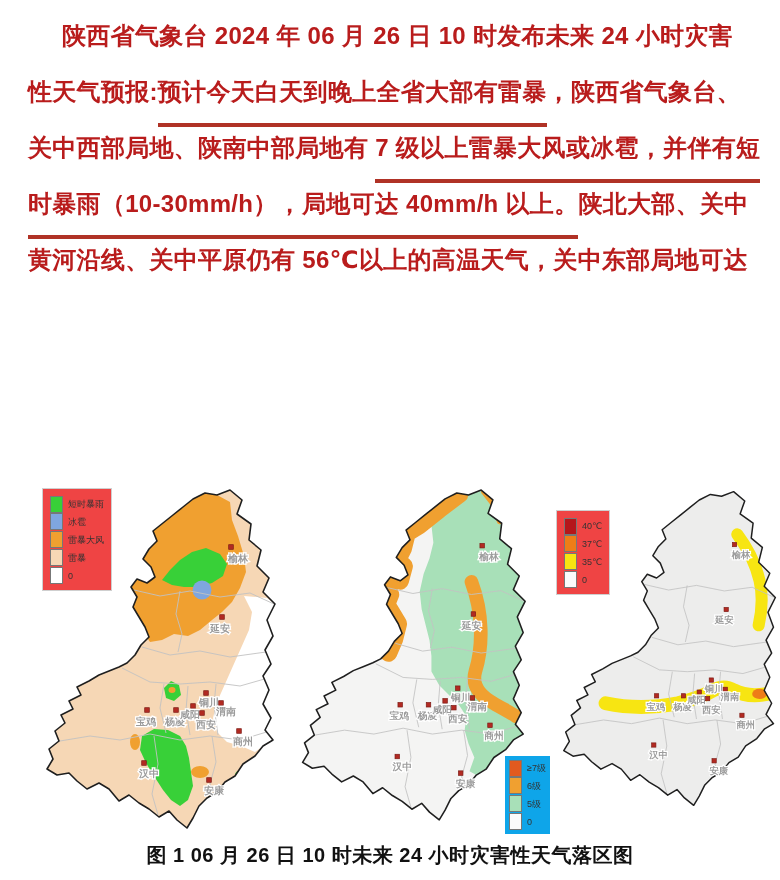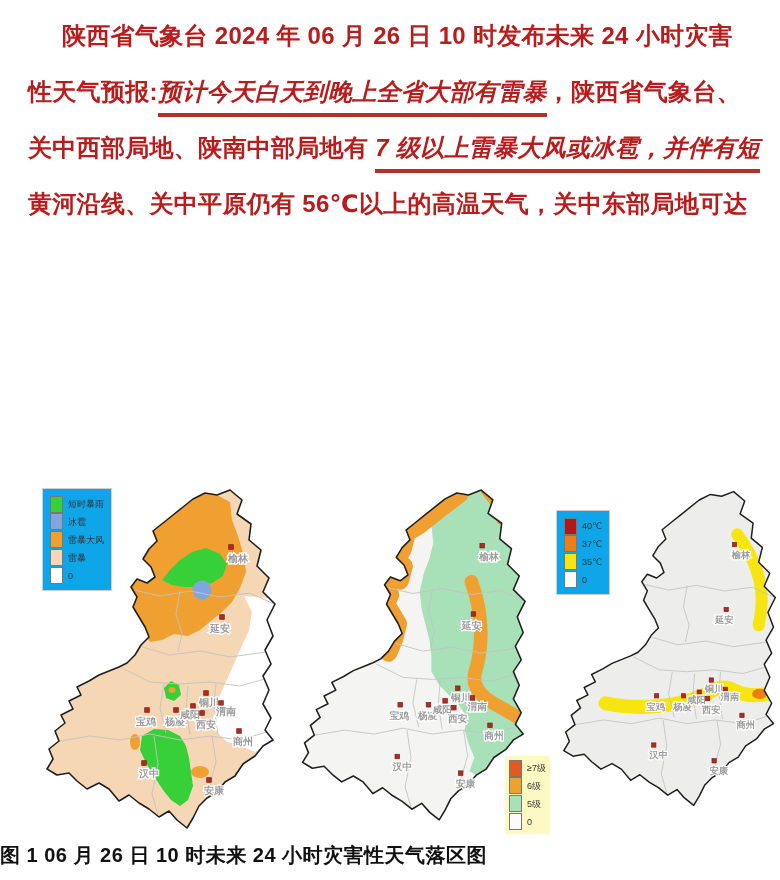--- a/index.html
+++ b/index.html
@@ -12,51 +12,50 @@
   .para{
     position:absolute;left:28px;top:8px;width:726px;
     font-weight:700;color:#b91c1c;
   }
   .tline{
     display:block;height:56px;line-height:56px;font-size:24px;
     white-space:nowrap;letter-spacing:0.3px;
   }
   .tline .ul{
     border-bottom:4px solid #b03226;
-    padding-bottom:8px;
-    font-style:italic;
+    padding-bottom:18px;
   }
   
   .maps-row{position:absolute;left:0;top:480px;width:780px;height:360px;}
   .mapbox{position:absolute;}
   .mapbox svg{display:block;}
   .city-marker{fill:#b22a22;stroke:#7c1a14;stroke-width:0.7px;}
   .city-label{
     font-size:10px;font-weight:700;fill:#9c9c9c;
     stroke:#ffffff;stroke-width:2.5px;paint-order:stroke;
     text-anchor:middle;font-family:"Liberation Sans","DejaVu Sans",sans-serif;
   }
   .prov-outline{fill:none;stroke:#1f1f1f;stroke-width:1.6;stroke-linejoin:round;}
   .bnd{fill:none;stroke:#c2c2c2;stroke-width:0.9;stroke-linejoin:round;}
   
   .legend{
-    position:absolute;background:#0ea5e9;padding:6px 7px 5px 7px;
+    position:absolute;background:#ef4444;padding:6px 7px 5px 7px;
     border:1px solid #cfcfcf;box-shadow:0 0 0 1px rgba(255,255,255,0.6);
   }
-  .legend.noborder{border:none;background:#fef9c3;padding:3px 4px;}
+  .legend.noborder{border:none;background:#0ea5e9;padding:3px 4px;}
   .lg-row{display:flex;align-items:center;height:18px;}
   .lg-swatch{
     width:13px;height:17px;flex:0 0 13px;border:1px solid #777;
     margin-right:5px;box-sizing:border-box;
   }
   .lg-row + .lg-row .lg-swatch{margin-top:-1px;}
   .lg-label{font-size:9px;color:#333;font-weight:400;white-space:nowrap;}
   
   .caption{
-    position:absolute;left:0;right:0;top:842px;
+    position:absolute;left:0;right:0;top:842px;text-align:center;
     font-size:20px;font-weight:700;color:#111;letter-spacing:0.5px;
   }
 </style>
 </head>
 <body>
 
 <svg width="0" height="0" style="position:absolute" aria-hidden="true">
   <defs>
     <path id="provPath" d="M 200 6 L 212 16 L 207 30 L 221 40 L 219 56 L 231 66 L 227 82 L 239 94 L 233 108 L 245 120 L 237 136 L 243 152 L 235 166 L 241 180 L 233 192 L 239 206 L 233 220 L 241 234 L 235 246 L 243 256 L 233 262 L 225 272 L 213 280 L 205 292 L 195 298 L 187 308 L 177 314 L 169 322 L 163 334 L 157 344 L 147 336 L 139 327 L 129 333 L 119 325 L 109 319 L 99 311 L 89 317 L 79 305 L 69 299 L 57 305 L 47 297 L 39 289 L 27 291 L 17 285 L 23 275 L 19 265 L 29 257 L 25 247 L 35 239 L 31 231 L 43 225 L 39 217 L 51 211 L 47 203 L 59 197 L 69 191 L 79 187 L 89 183 L 97 179 L 105 171 L 111 161 L 119 153 L 115 143 L 109 133 L 103 123 L 107 113 L 101 103 L 107 95 L 117 99 L 125 93 L 121 83 L 113 75 L 119 65 L 127 57 L 123 47 L 133 39 L 143 31 L 153 23 L 163 15 L 175 9 L 187 11 Z"></path>
     <clipPath id="provClip">
@@ -74,20 +73,21 @@
       <path class="bnd" d="M 186 200 L 184 222 L 188 251"></path>
       <path class="bnd" d="M 150 107 L 146 130 L 152 150 L 148 168"></path>
     </g>
   </defs>
 </svg>
 
 <div class="para">
     <div class="tline" style="padding-left: 34px;"><span>陕西省气象台 2024 年 06 月 26 日 10 时发布未来 24 小时灾害</span></div>
     <div class="tline"><span>性天气预报:</span><span class="ul">预计今天白天到晚上全省大部有雷暴</span><span>，陕西省气象台、</span></div>
     <div class="tline"><span>关中西部局地、陕南中部局地有 </span><span class="ul">7 级以上雷暴大风或冰雹，并伴有短</span></div>
+    <div class="tline"><span class="ul">时暴雨（10-30mm/h），局地可达 40mm/h 以上。</span><span>陕北大部、关中</span></div>
     <div class="tline"><span>黄河沿线、关中平原仍有 56℃以上的高温天气，关中东部局地可达</span></div>
   </div>
 
 <div class="maps-row">
 
   <div class="mapbox" style="left:30px;top:4px;width:250px;height:352px;">
     <svg width="250" height="350" viewBox="0 0 250 350" xmlns="http://www.w3.org/2000/svg" xmlns:xlink="http://www.w3.org/1999/xlink">
       <g clip-path="url(#provClip)">
         <rect x="0" y="0" width="250" height="350" fill="#f6d7b5"></rect>
         <path fill="#ffffff" d="M 214 112 L 222 128 L 219 146 L 211 164 L 203 182 L 195 200 L 187 218 L 183 234 L 187 248 L 197 258 L 211 262 L 225 268 L 233 262 L 243 256 L 235 246 L 241 234 L 233 220 L 239 206 L 233 192 L 241 180 L 235 166 L 243 152 L 237 136 L 245 120 L 237 114 Z"></path>

